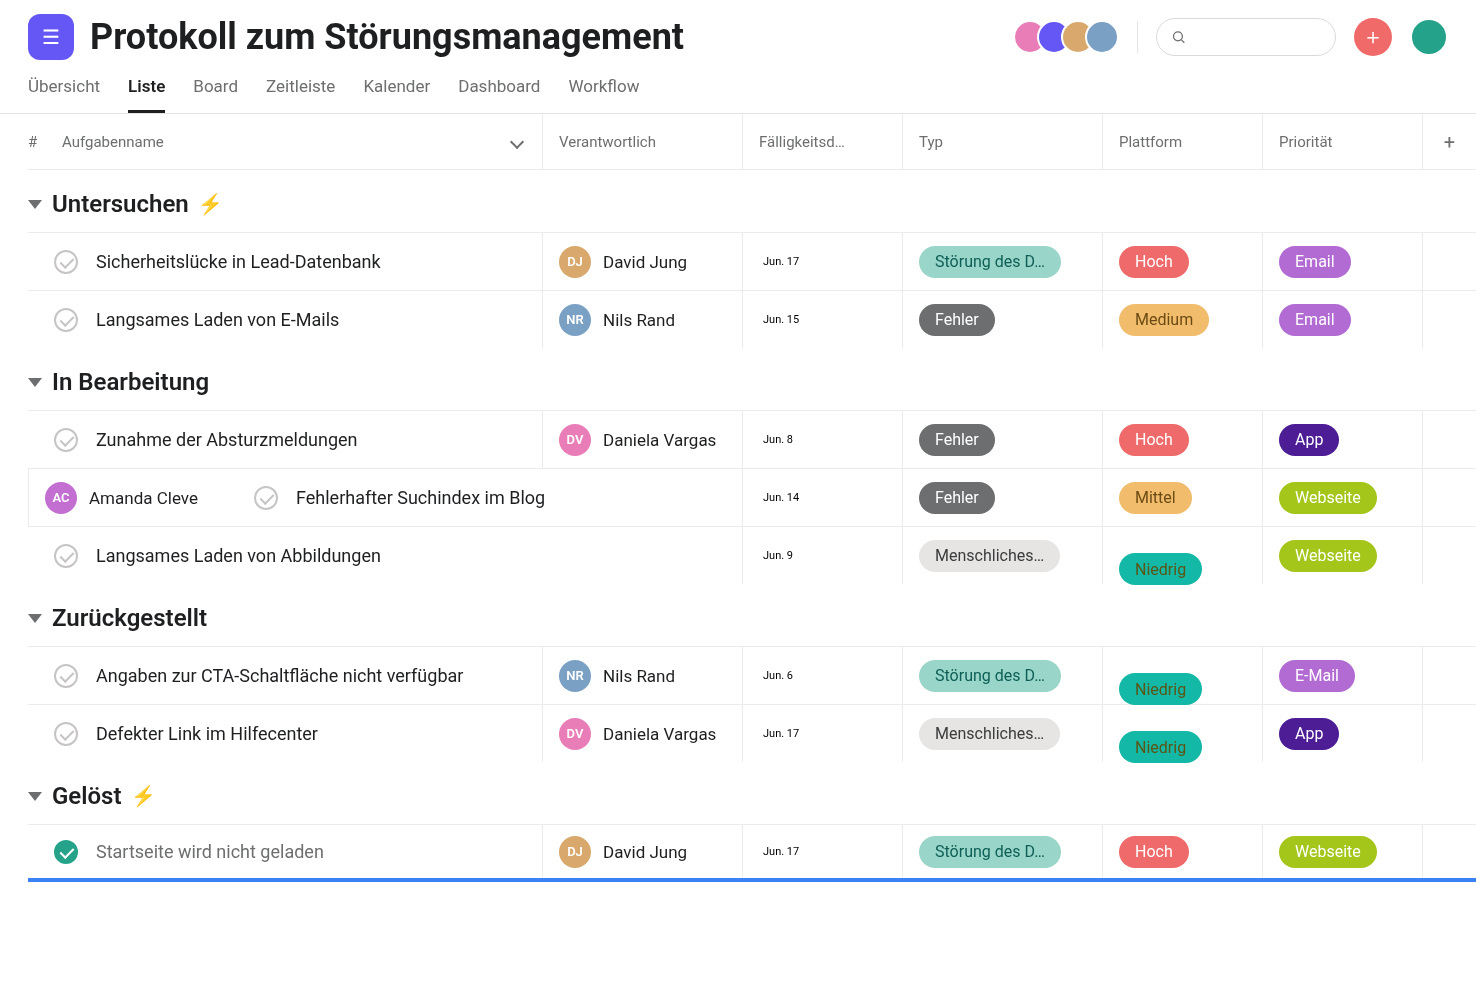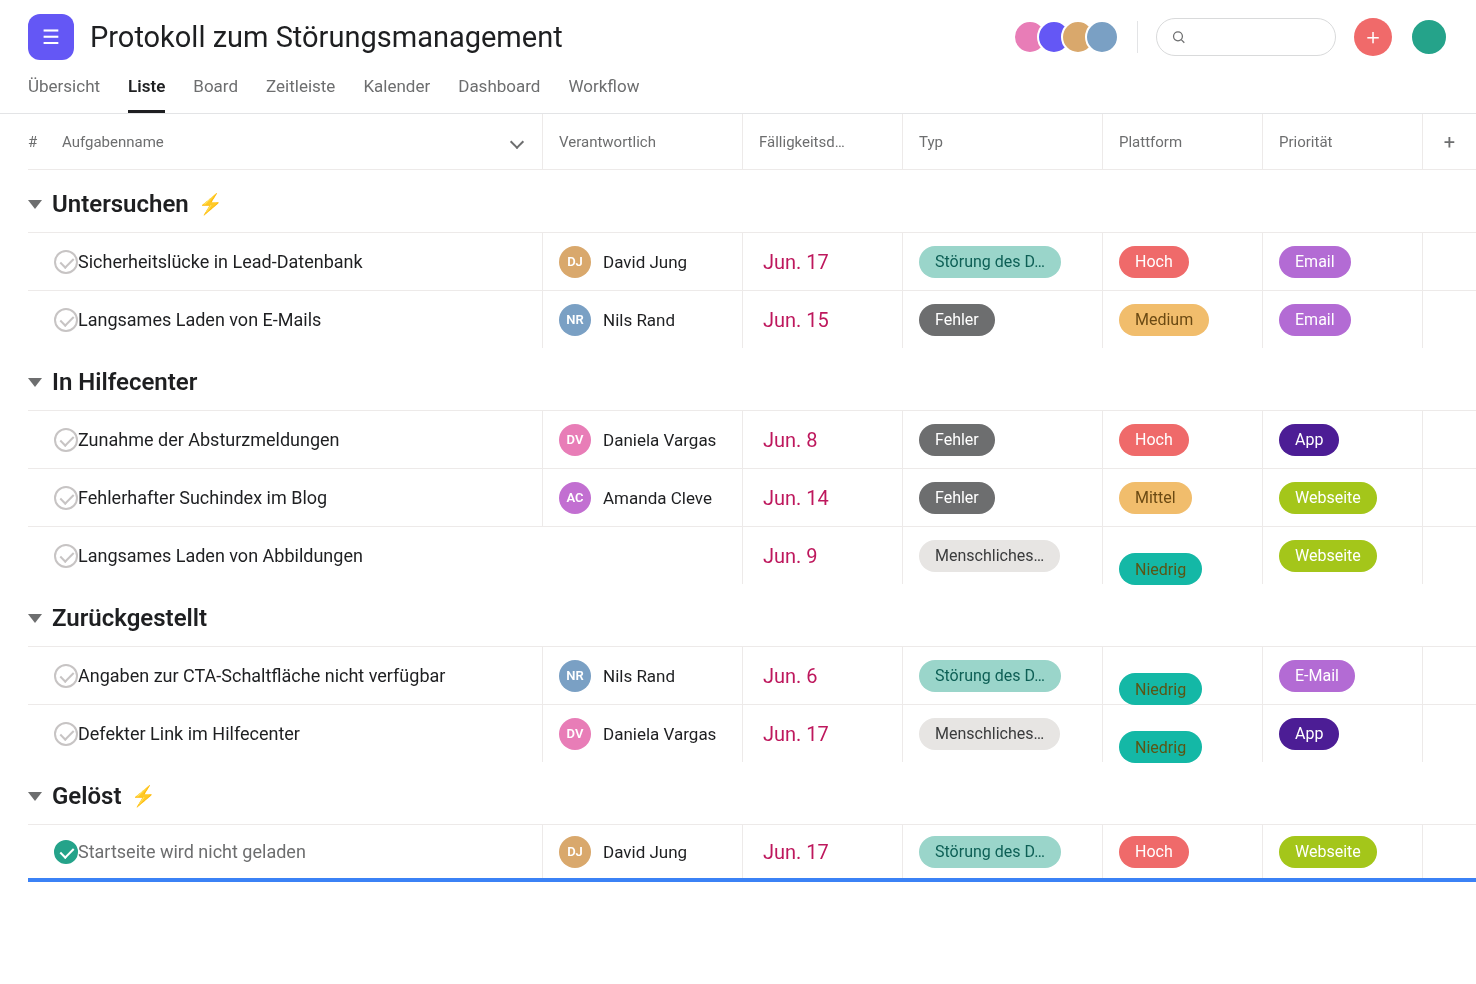--- a/index.html
+++ b/index.html
@@ -3,21 +3,21 @@
 <meta charset="utf-8">
 <style>
   * { box-sizing: border-box; margin: 0; padding: 0; }
   html, body { width: 1476px; height: 984px; font-family: -apple-system, BlinkMacSystemFont, "Segoe UI", Roboto, Helvetica, Arial, sans-serif; color:#1e1f21; background:#fff; }
   body { padding: 0; }
 
   
   .header { display:flex; align-items:center; padding: 14px 28px 0 28px; }
   .app-icon { width:46px; height:46px; border-radius:12px; background:#6457f5; display:flex; align-items:center; justify-content:center; margin-right:16px; flex-shrink:0; }
   .app-icon span { color:#fff; font-size:20px; line-height:1; }
-  .page-title { font-size:29px; font-weight:400; flex:1; }
+  .page-title { font-size:36px; font-weight:700; flex:1; }
   .header-right { display:flex; align-items:center; gap:18px; }
   .avatar-stack { display:flex; }
   .avatar-stack .avatar { margin-left:-10px; }
   .avatar-stack .avatar:first-child { margin-left:0; }
   .avatar { width:34px; height:34px; border-radius:50%; border:2px solid #fff; display:flex; align-items:center; justify-content:center; font-size:14px; color:#fff; font-weight:600; }
   .vdiv { width:1px; height:32px; background:#e3e4e6; }
   .search-box { display:flex; align-items:center; width:180px; height:38px; border:1px solid #d9dadb; border-radius:19px; padding:0 14px; }
   .search-box svg { color:#6d6e6f; }
   .search-box input { border:none; outline:none; font-size:15px; margin-left:8px; width:100%; background:transparent; }
   .add-btn { width:38px; height:38px; border-radius:50%; background:#f06a6a; display:flex; align-items:center; justify-content:center; color:#fff; font-size:22px; }
@@ -44,24 +44,24 @@
   
   .section-head { display:flex; align-items:center; gap:10px; padding:20px 0 14px 0; }
   .caret { width:0; height:0; border-left:7px solid transparent; border-right:7px solid transparent; border-top:9px solid #6d6e6f; }
   .section-title { font-size:24px; font-weight:600; }
   .bolt { color:#f1bd6c; font-size:20px; }
 
   
   .task-row { display:flex; align-items:stretch; height:58px; border-top:1px solid #edeae9; }
   .task-row:last-child { border-bottom:4px solid #3b82f6; }
   .cell { display:flex; align-items:center; }
-  .cell-name { flex:1; padding-left:26px; }
+  .cell-name { flex:1; gap:18px; padding-left:26px; }
   .cell-bordered { border-left:1px solid #edeae9; padding:0 16px; }
   .cell-assignee { width:200px; gap:12px; }
-  .cell-date { width:160px; color:#be185d; font-size:20px;padding-left:20px; }
+  .cell-date { width:160px; color:#000000; font-size:11px;padding-left:20px; }
   .cell-type { width:200px; }
   .cell-prio { width:160px; }
   .cell-platform { width:160px; }
   .cell-plus { width:54px; }
 
   .check-circle { width:24px; height:24px; border-radius:50%; border:2px solid #c7c4c4; position:relative; flex-shrink:0; }
   .check-circle.done { background:#25a38a; border-color:#25a38a; }
   .check-circle::after {
     content:""; position:absolute; left:7px; top:3px; width:6px; height:11px;
     border-right:2px solid #c7c4c4; border-bottom:2px solid #c7c4c4; transform:rotate(45deg);
@@ -198,21 +198,21 @@
         <div class="cell cell-bordered cell-prio">
           <span class="pill prio-medium">Medium</span>
         </div>
         <div class="cell cell-bordered cell-platform">
           <span class="pill plat-email">Email</span>
         </div>
         <div class="cell cell-bordered cell-plus"></div>
       </div>
       <div class="section-head">
         <span class="caret"></span>
-        <span class="section-title">In Hilfecenter</span>
+        <span class="section-title">In Bearbeitung</span>
       </div>
       <div class="task-row">
         <div class="cell cell-name">
           <span class="check-circle"></span>
           <span class="task-name">Zunahme der Absturzmeldungen</span>
         </div>
         <div class="cell cell-bordered cell-assignee">
           <span class="mini-avatar av-a">DV</span>
           <span class="assignee-name">Daniela Vargas</span>
         </div>
@@ -222,27 +222,27 @@
         </div>
         <div class="cell cell-bordered cell-prio">
           <span class="pill prio-hoch">Hoch</span>
         </div>
         <div class="cell cell-bordered cell-platform">
           <span class="pill plat-app">App</span>
         </div>
         <div class="cell cell-bordered cell-plus"></div>
       </div>
       <div class="task-row">
-        <div class="cell cell-name">
-          <span class="check-circle"></span>
-          <span class="task-name">Fehlerhafter Suchindex im Blog</span>
-        </div>
         <div class="cell cell-bordered cell-assignee">
           <span class="mini-avatar av-f">AC</span>
           <span class="assignee-name">Amanda Cleve</span>
+        </div>
+        <div class="cell cell-name">
+          <span class="check-circle"></span>
+          <span class="task-name">Fehlerhafter Suchindex im Blog</span>
         </div>
         <div class="cell cell-bordered cell-date">Jun. 14</div>
         <div class="cell cell-bordered cell-type">
           <span class="pill type-fehler">Fehler</span>
         </div>
         <div class="cell cell-bordered cell-prio">
           <span class="pill prio-mittel">Mittel</span>
         </div>
         <div class="cell cell-bordered cell-platform">
           <span class="pill plat-webseite">Webseite</span>

